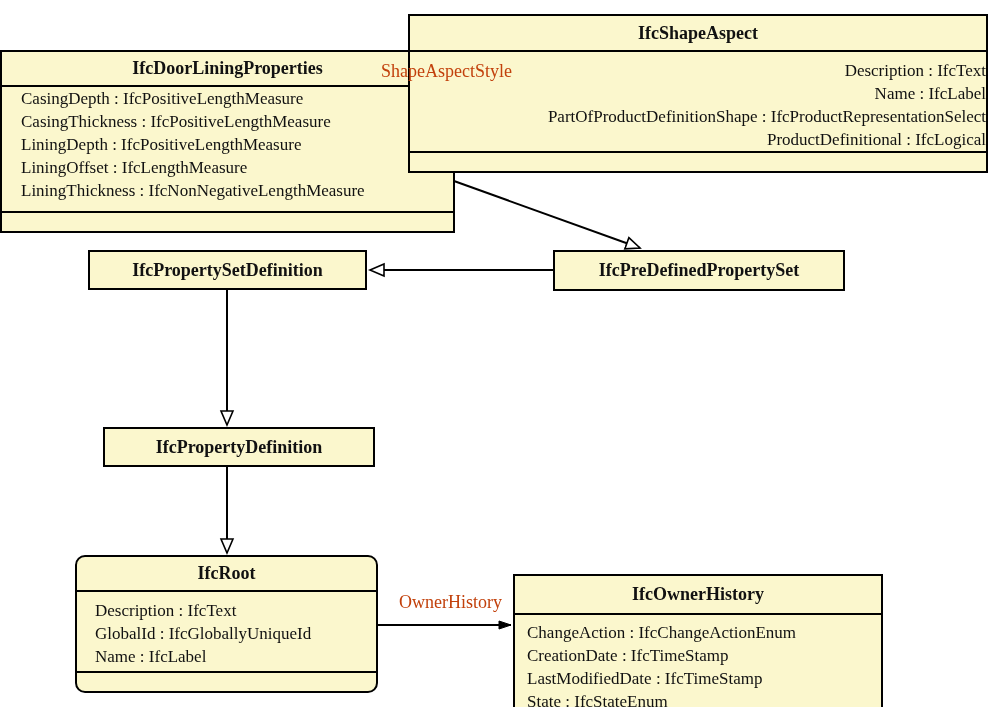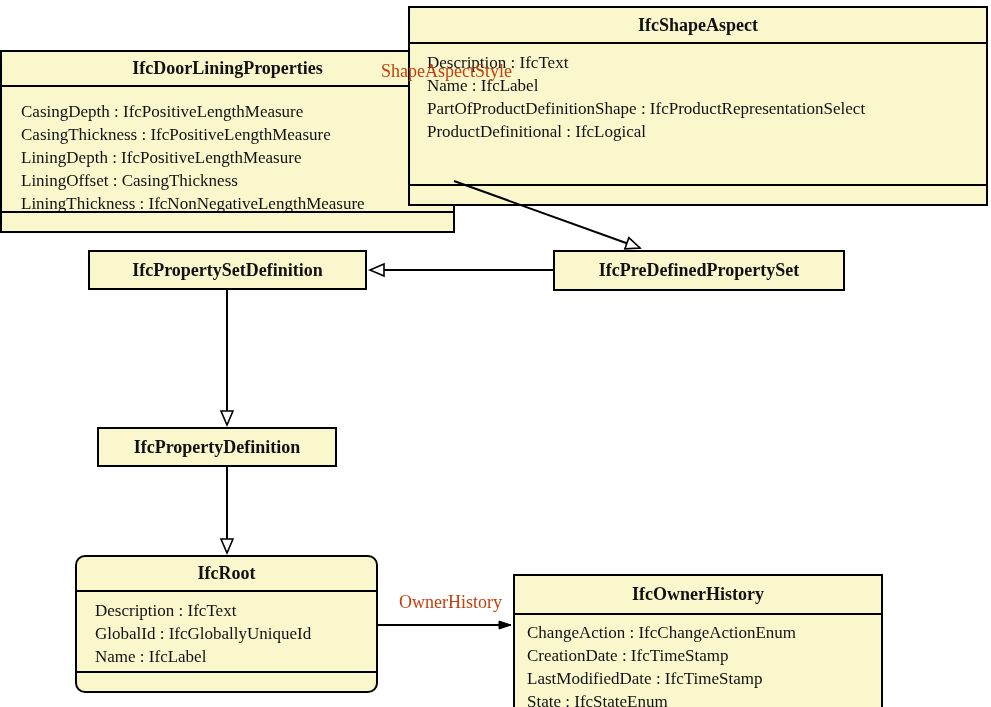--- a/index.html
+++ b/index.html
@@ -29,50 +29,50 @@
   svg.edges{position:absolute;inset:0;z-index:3;pointer-events:none;}
   .z1{z-index:1}.z2{z-index:2}
 </style>
 </head>
 <body>
 
 <div class="canvas">
 
   <div class="uml-class z1" style="left:0px;top:2px;width:455px;height:183px;margin-top:48px;">
     <div class="uml-title" style="height:33px">IfcDoorLiningProperties</div>
-    <div class="uml-attrs" style="padding:13px 0 0 19px">
+    <div class="uml-attrs" style="padding:0 0 0 19px">
       <div>CasingDepth : IfcPositiveLengthMeasure</div>
       <div>CasingThickness : IfcPositiveLengthMeasure</div>
       <div>LiningDepth : IfcPositiveLengthMeasure</div>
-      <div>LiningOffset : CasingThickness</div>
+      <div>LiningOffset : IfcLengthMeasure</div>
       <div>LiningThickness : IfcNonNegativeLengthMeasure</div>
     </div>
     <div class="uml-empty" style="height:18px"></div>
   </div>
 
-  <div class="uml-class z2" style="left:408px;top:6px;width:580px;height:200px;">
+  <div class="uml-class z2" style="left:408px;top:14px;width:580px;height:159px;text-align:right;">
     <div class="uml-title" style="height:34px">IfcShapeAspect</div>
     <div class="uml-attrs" style="padding:7px 0 0 17px">
       <div>Description : IfcText</div>
       <div>Name : IfcLabel</div>
       <div>PartOfProductDefinitionShape : IfcProductRepresentationSelect</div>
       <div>ProductDefinitional : IfcLogical</div>
     </div>
     <div class="uml-empty" style="height:18px"></div>
   </div>
 
   <div class="uml-class solo z1" style="left:88px;top:250px;width:279px;height:40px;">
     <div class="uml-title">IfcPropertySetDefinition</div>
   </div>
 
   <div class="uml-class solo z1" style="left:553px;top:250px;width:292px;height:41px;">
     <div class="uml-title">IfcPreDefinedPropertySet</div>
   </div>
 
-  <div class="uml-class solo z1" style="left:97px;top:427px;width:240px;height:40px;">
+  <div class="uml-class solo z1" style="left:103px;top:427px;width:272px;height:40px;">
     <div class="uml-title">IfcPropertyDefinition</div>
   </div>
 
   <div class="uml-class z1" style="left:75px;top:555px;width:303px;height:138px;border-radius:10px;">
     <div class="uml-title" style="height:33px">IfcRoot</div>
     <div class="uml-attrs" style="padding:7px 0 0 18px">
       <div>Description : IfcText</div>
       <div>GlobalId : IfcGloballyUniqueId</div>
       <div>Name : IfcLabel</div>
     </div>

